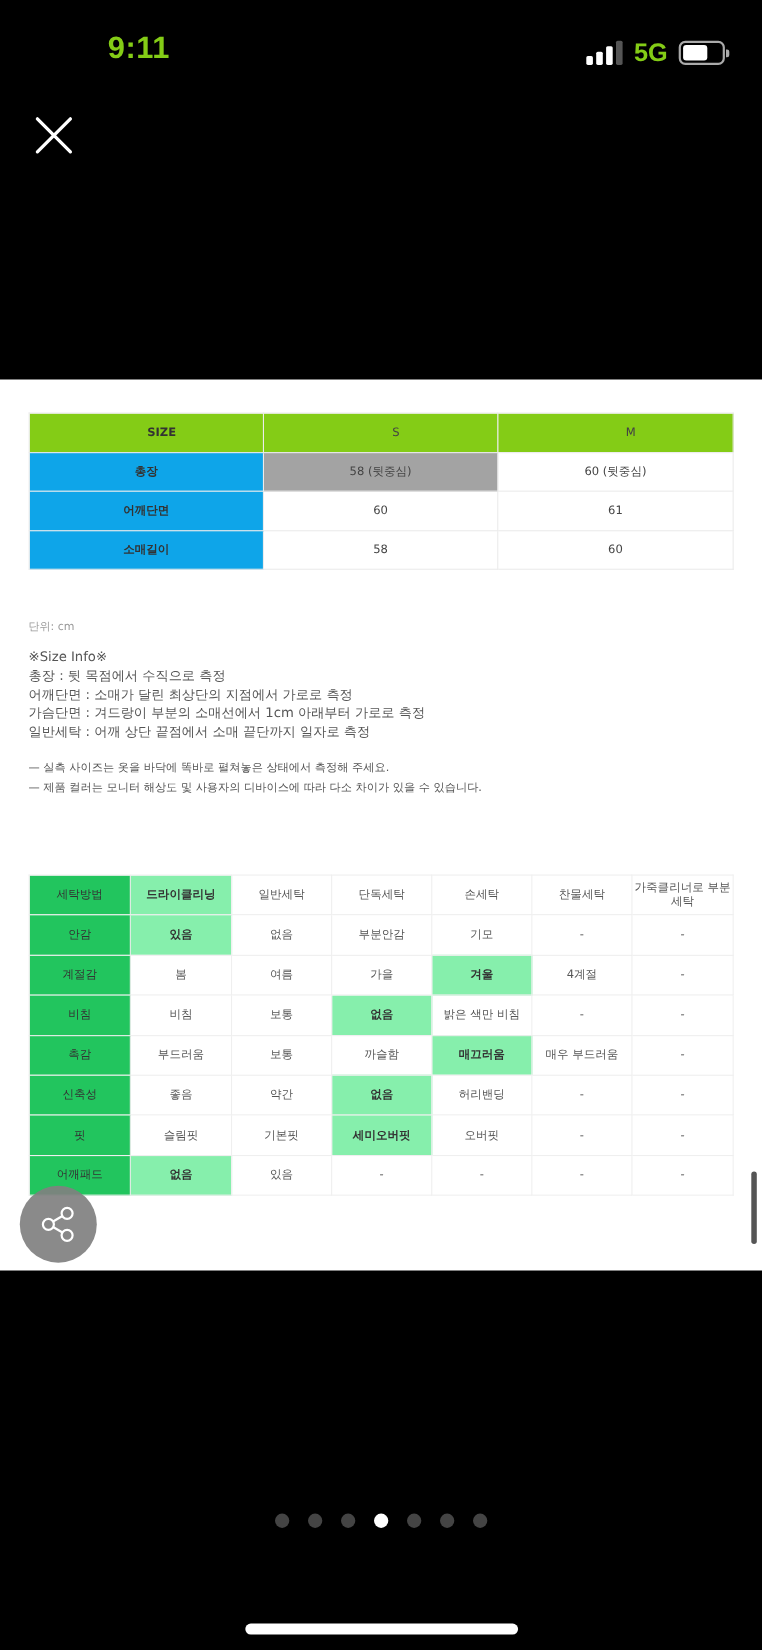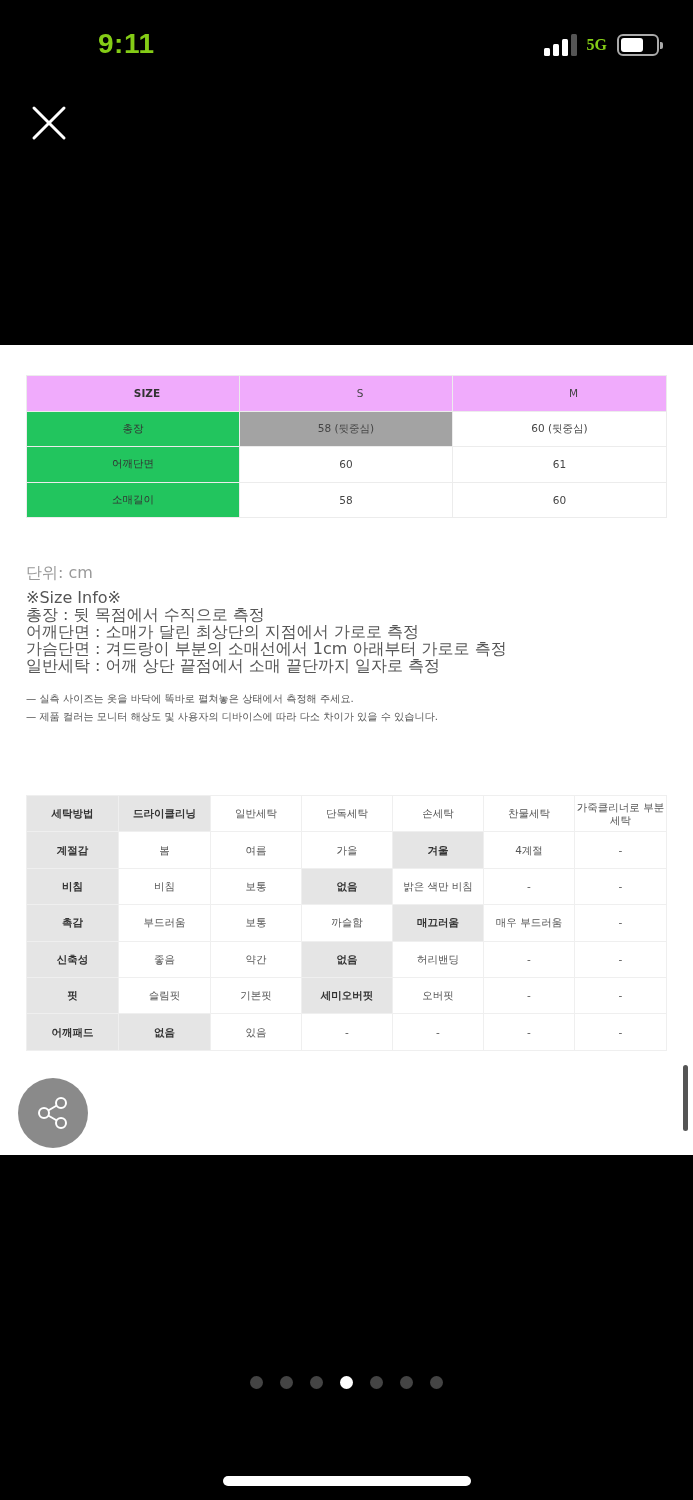--- a/index.html
+++ b/index.html
@@ -6,44 +6,44 @@
   html, body { width: 693px; height: 1500px; background: #000; overflow: hidden; }
   body { font-family: "DejaVu Sans", "Liberation Sans", sans-serif; position: relative; }
 
   
   .status-bar { position: absolute; top: 0; left: 12px; width: 693px; height: 90px; color: #84cc16; }
   .status-time { position: absolute; left: 86px; top: 28px; font-size: 28px; font-family: "Liberation Sans", sans-serif; font-weight: 600; letter-spacing: 0.5px; }
   .status-right { position: absolute; right: 46px; top: 34px; display: flex; align-items: center; gap: 10px; }
   .signal { display: flex; align-items: flex-end; gap: 3px; height: 22px; }
   .signal span { width: 6px; background: #fff; border-radius: 1.5px; display: block; }
   .signal span.dim { background: #555; }
-  .net { font-size: 16px; font-family: Liberation Serif, serif; font-weight: 600; }
+  .net { font-size: 23px; font-family: Liberation Sans, sans-serif; font-weight: 600; }
   .battery { width: 42px; height: 22px; border: 2px solid #aaa; border-radius: 6px; position: relative; padding: 2px; }
   .battery .fill { width: 65%; height: 100%; background: #fff; border-radius: 3px; }
   .battery::after { content: ""; position: absolute; right: -6px; top: 6px; width: 3px; height: 7px; background: #aaa; border-radius: 0 2px 2px 0; }
 
   .close-btn { position: absolute; left: 28px; top: 102px; width: 42px; height: 42px; cursor: pointer; }
 
   
   .panel { position: absolute; top: 345px; left: 0; width: 693px; height: 810px; background: #fff; }
 
   table { border-collapse: collapse; font-family: "DejaVu Sans", sans-serif; }
   .size-table { position: absolute; left: 26px; top: 30px; width: 640px; table-layout: fixed; }
   .size-table td { height: 35.6px; text-align: center; font-size: 10.5px; color: #444; border: 1px solid #ececec; }
-  .size-table tr:first-child td { background: #f0abfc; padding-left: 28px; }
-  .size-table td.rowhead { background: #22c55e; font-weight: normal; color: #333; }
-
-  .unit { position: absolute; left: 26px; top: 218px; font-size: 16px; color: #999; }
-  .info { position: absolute; left: 26px; top: 244px; font-size: 16px; color: #555; line-height: 17px; }
+  .size-table tr:first-child td { background: #84cc16; padding-left: 28px; }
+  .size-table td.rowhead { background: #0ea5e9; font-weight: bold; color: #333; }
+
+  .unit { position: absolute; left: 26px; top: 218px; font-size: 10px; color: #999; }
+  .info { position: absolute; left: 26px; top: 244px; font-size: 12px; color: #555; line-height: 17px; }
   .notes { position: absolute; left: 26px; top: 345px; font-size: 10.2px; color: #555; line-height: 17.6px; }
 
   .care-table { position: absolute; left: 26px; top: 450px; width: 640px; table-layout: fixed; }
   .care-table td { height: 36.4px; text-align: center; font-size: 10.5px; color: #555; border: 1px solid #efefef; line-height: 13px; }
-  .care-table td.rowhead { background: #e5e5e5; font-weight: bold; color: #333; }
-  .care-table td.hl { background: #e5e5e5; font-weight: bold; color: #333; }
+  .care-table td.rowhead { background: #22c55e; font-weight: normal; color: #333; }
+  .care-table td.hl { background: #86efac; font-weight: bold; color: #333; }
 
   .scrollbar { position: absolute; right: 5px; top: 720px; width: 5px; height: 66px; background: #555; border-radius: 3px; }
 
   .share-btn { position: absolute; left: 18px; top: 1078px; width: 70px; height: 70px; border-radius: 50%; background: rgba(128,128,128,0.92); cursor: pointer; display: flex; align-items: center; justify-content: center; }
 
   .dots { position: absolute; top: 1376px; left: 0; width: 693px; display: flex; justify-content: center; gap: 17px; }
   .dot { width: 13px; height: 13px; border-radius: 50%; background: #444; }
   .dot.active { background: #fff; }
 
   .home-indicator { position: absolute; left: 223px; top: 1476px; width: 248px; height: 10px; border-radius: 5px; background: #fff; }
@@ -134,20 +134,29 @@
         <tr>
           <td class="rowhead">세탁방법</td>
           <td class="hl">드라이클리닝</td>
           <td>일반세탁</td>
           <td>단독세탁</td>
           <td>손세탁</td>
           <td>찬물세탁</td>
           <td>가죽클리너로 부분세탁</td>
         </tr>
         <tr>
+          <td class="rowhead">안감</td>
+          <td class="hl">있음</td>
+          <td>없음</td>
+          <td>부분안감</td>
+          <td>기모</td>
+          <td>-</td>
+          <td>-</td>
+        </tr>
+        <tr>
           <td class="rowhead">계절감</td>
           <td>봄</td>
           <td>여름</td>
           <td>가을</td>
           <td class="hl">겨울</td>
           <td>4계절</td>
           <td>-</td>
         </tr>
         <tr>
           <td class="rowhead">비침</td>

